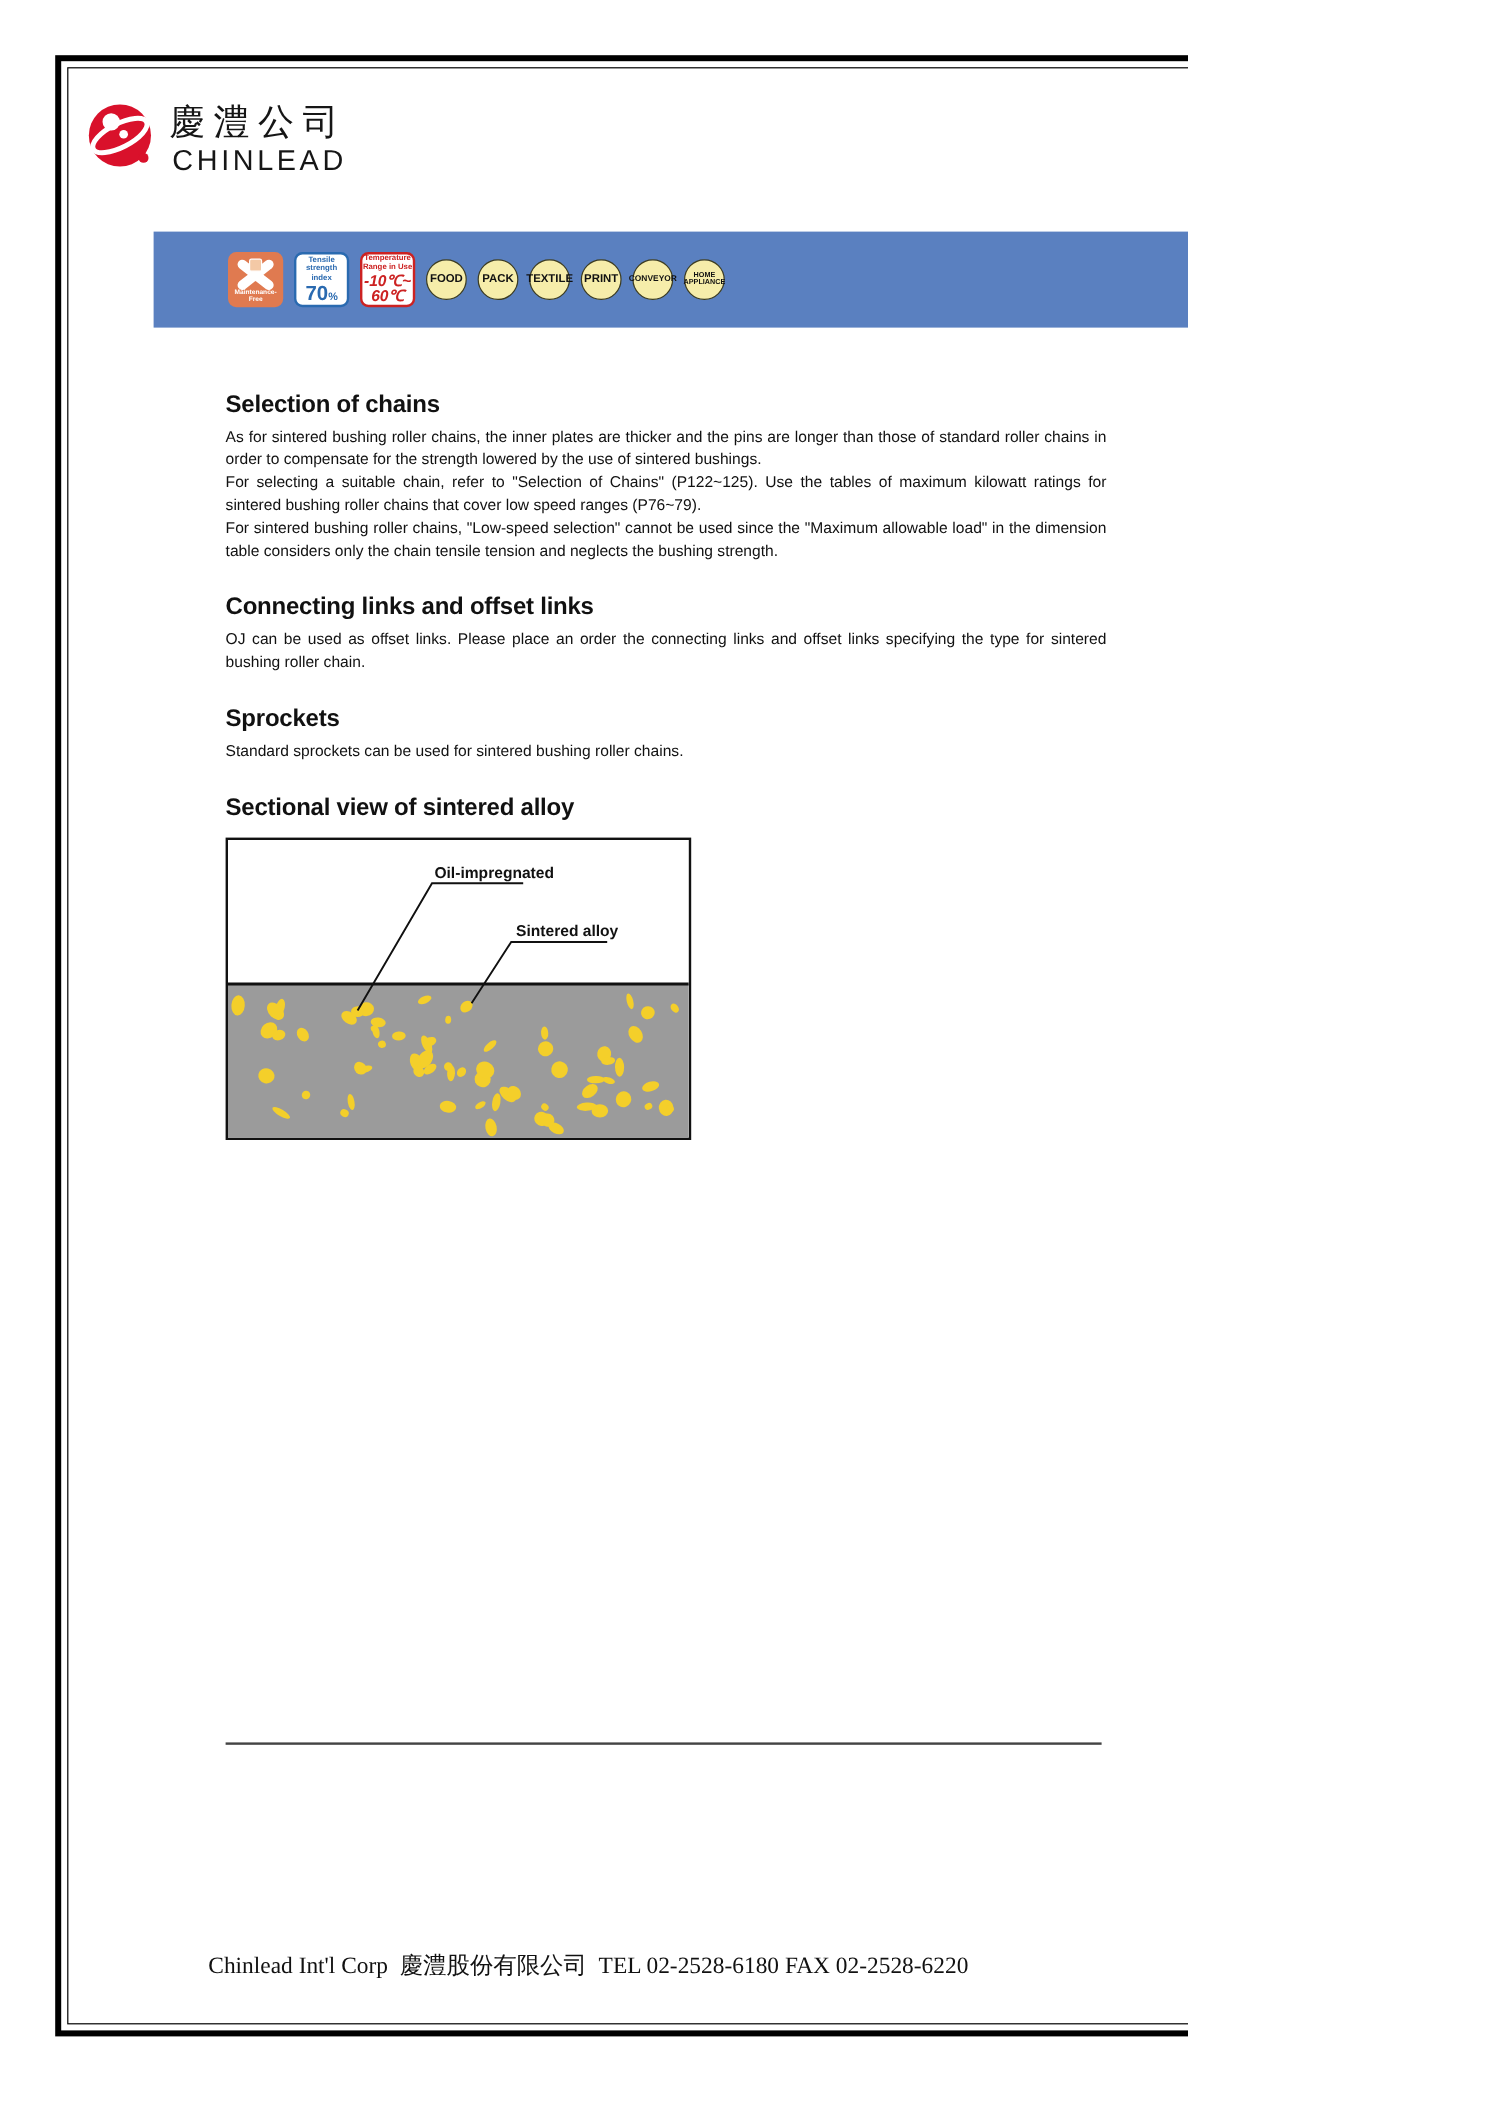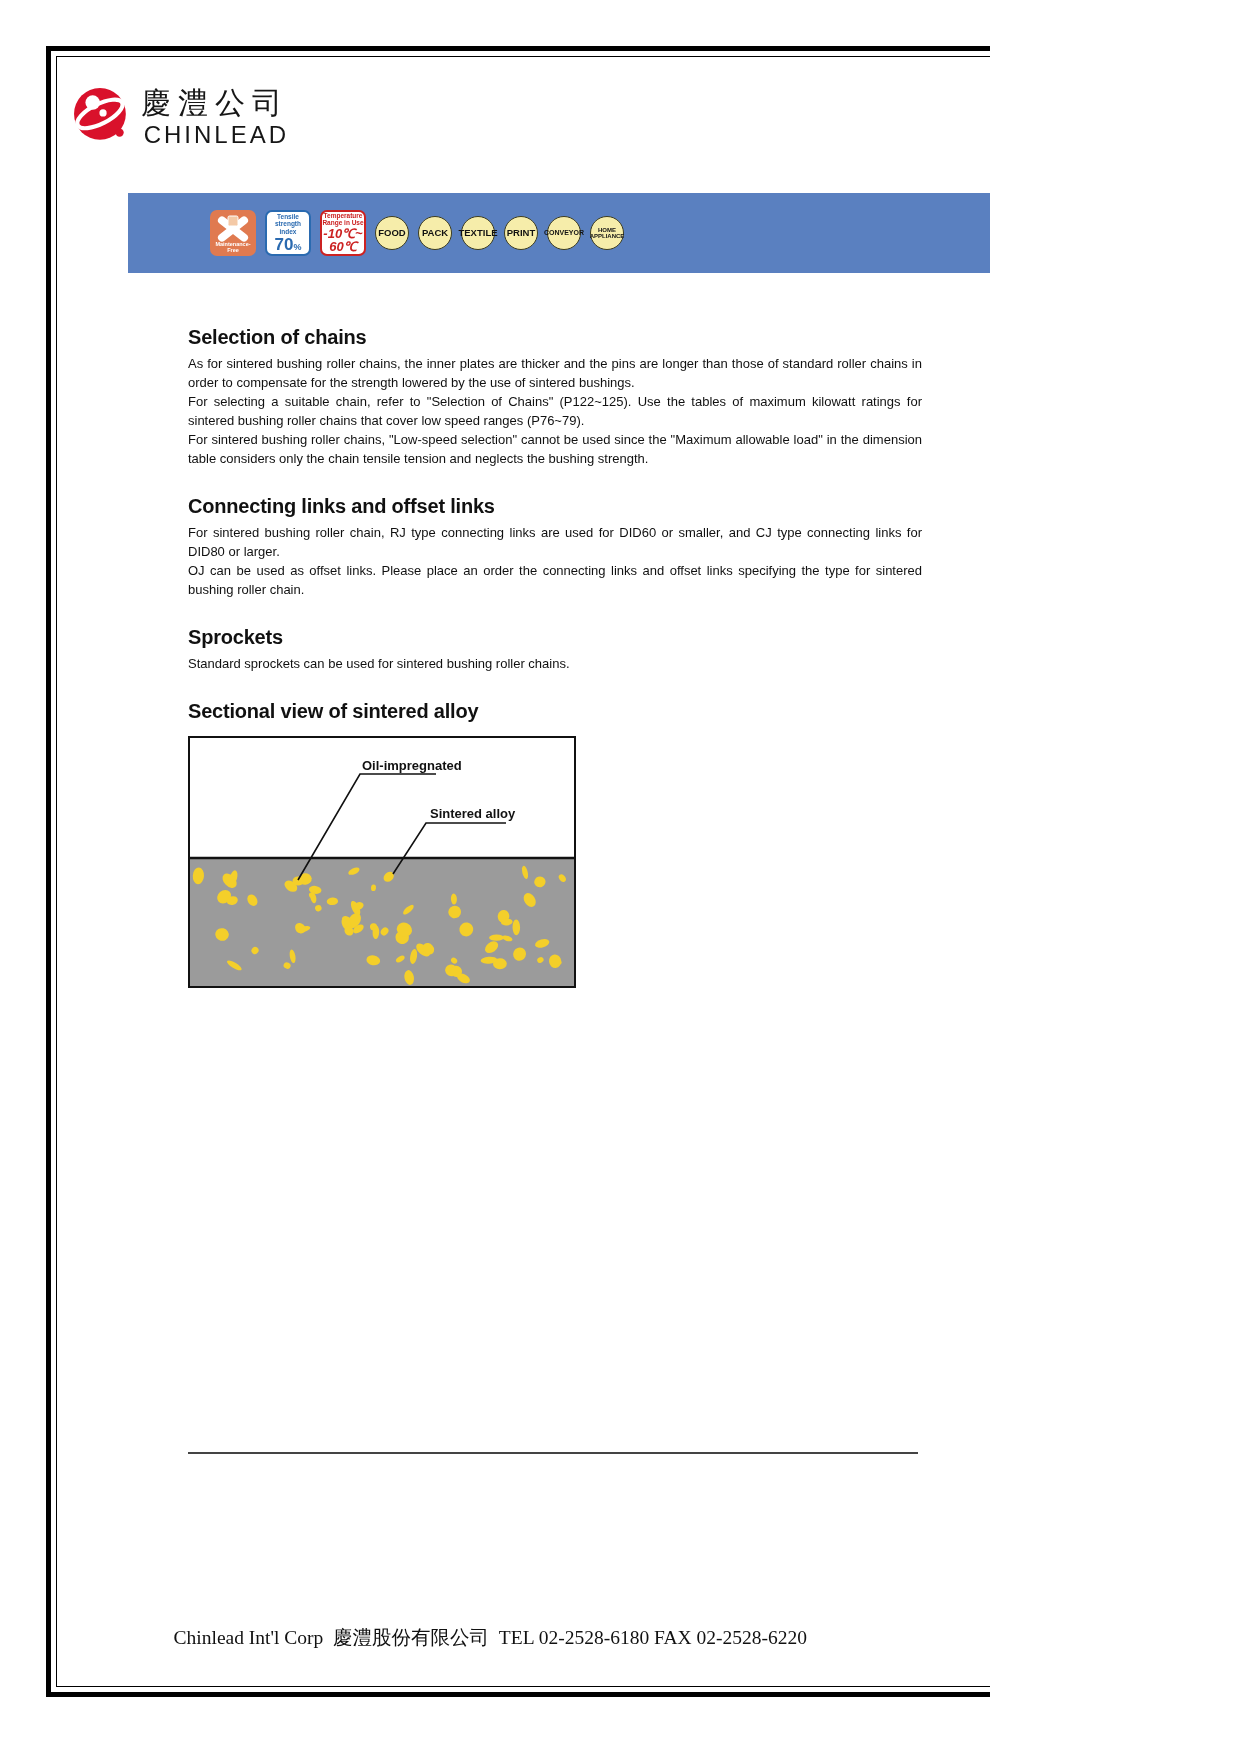--- a/index.html
+++ b/index.html
@@ -11,21 +11,21 @@
         border:1.5px solid #000;box-sizing:border-box;}
 
   
   .logo{position:absolute;left:73px;top:86px;display:flex;align-items:center;}
   .logo-text{margin-left:10px;}
   .logo-zh{font-size:30px;letter-spacing:7px;line-height:1.1;color:#161616;}
   .logo-en{font-size:24px;letter-spacing:3px;color:#161616;margin-top:2px;text-align:right;}
 
   
   .topbar{position:absolute;left:128px;top:193px;width:982px;height:80px;background:#5a80c0;
-        display:flex;align-items:center;padding-left:82px;box-sizing:border-box;gap:9px;}
+        display:flex;align-items:center;padding-left:62px;box-sizing:border-box;gap:9px;}
   .badge{width:46px;height:46px;border-radius:7px;box-sizing:border-box;flex:0 0 auto;
         display:flex;flex-direction:column;align-items:center;justify-content:center;text-align:center;}
   .badge-maint{background:#e07a50;position:relative;overflow:hidden;}
   .maint-x{position:absolute;left:50%;top:42%;width:36px;height:8px;background:#fff;border-radius:4px;}
   .maint-x.a{transform:translate(-50%,-50%) rotate(38deg);}
   .maint-x.b{transform:translate(-50%,-50%) rotate(-38deg);}
   .maint-hub{position:absolute;left:50%;top:24%;transform:translate(-50%,-50%);width:9px;height:9px;
         background:#f4c9a6;border-radius:2px;border:1px solid #fff;}
   .maint-label{position:absolute;left:0;right:0;bottom:3px;font-size:5.5px;color:#fff;font-weight:bold;}
   .badge-tensile{background:#fff;border:2px solid #2a6ab0;color:#2a6ab0;}
@@ -137,21 +137,20 @@
     </div>
   </div>
 
   <div class="content">
     <h2>Selection of chains</h2>
     <p>As for sintered bushing roller chains, the inner plates are thicker and the pins are longer than those of standard roller chains in order to compensate for the strength lowered by the use of sintered bushings.</p>
     <p>For selecting a suitable chain, refer to "Selection of Chains" (P122~125). Use the tables of maximum kilowatt ratings for sintered bushing roller chains that cover low speed ranges (P76~79).</p>
     <p>For sintered bushing roller chains, "Low-speed selection" cannot be used since the "Maximum allowable load" in the dimension table considers only the chain tensile tension and neglects the bushing strength.</p>
 
     <h2>Connecting links and offset links</h2>
-    <p>For sintered bushing roller chain, RJ type connecting links are used for DID60 or smaller, and CJ type connecting links for DID80 or larger.</p>
     <p>OJ can be used as offset links. Please place an order the connecting links and offset links specifying the type for sintered bushing roller chain.</p>
 
     <h2>Sprockets</h2>
     <p>Standard sprockets can be used for sintered bushing roller chains.</p>
 
     <h2>Sectional view of sintered alloy</h2>
 
     <div class="diagram">
       <svg id="diagram-svg" width="384" height="248" viewBox="0 0 384 248">
         <rect x="0" y="120" width="384" height="128" fill="#9b9b9b"></rect>

